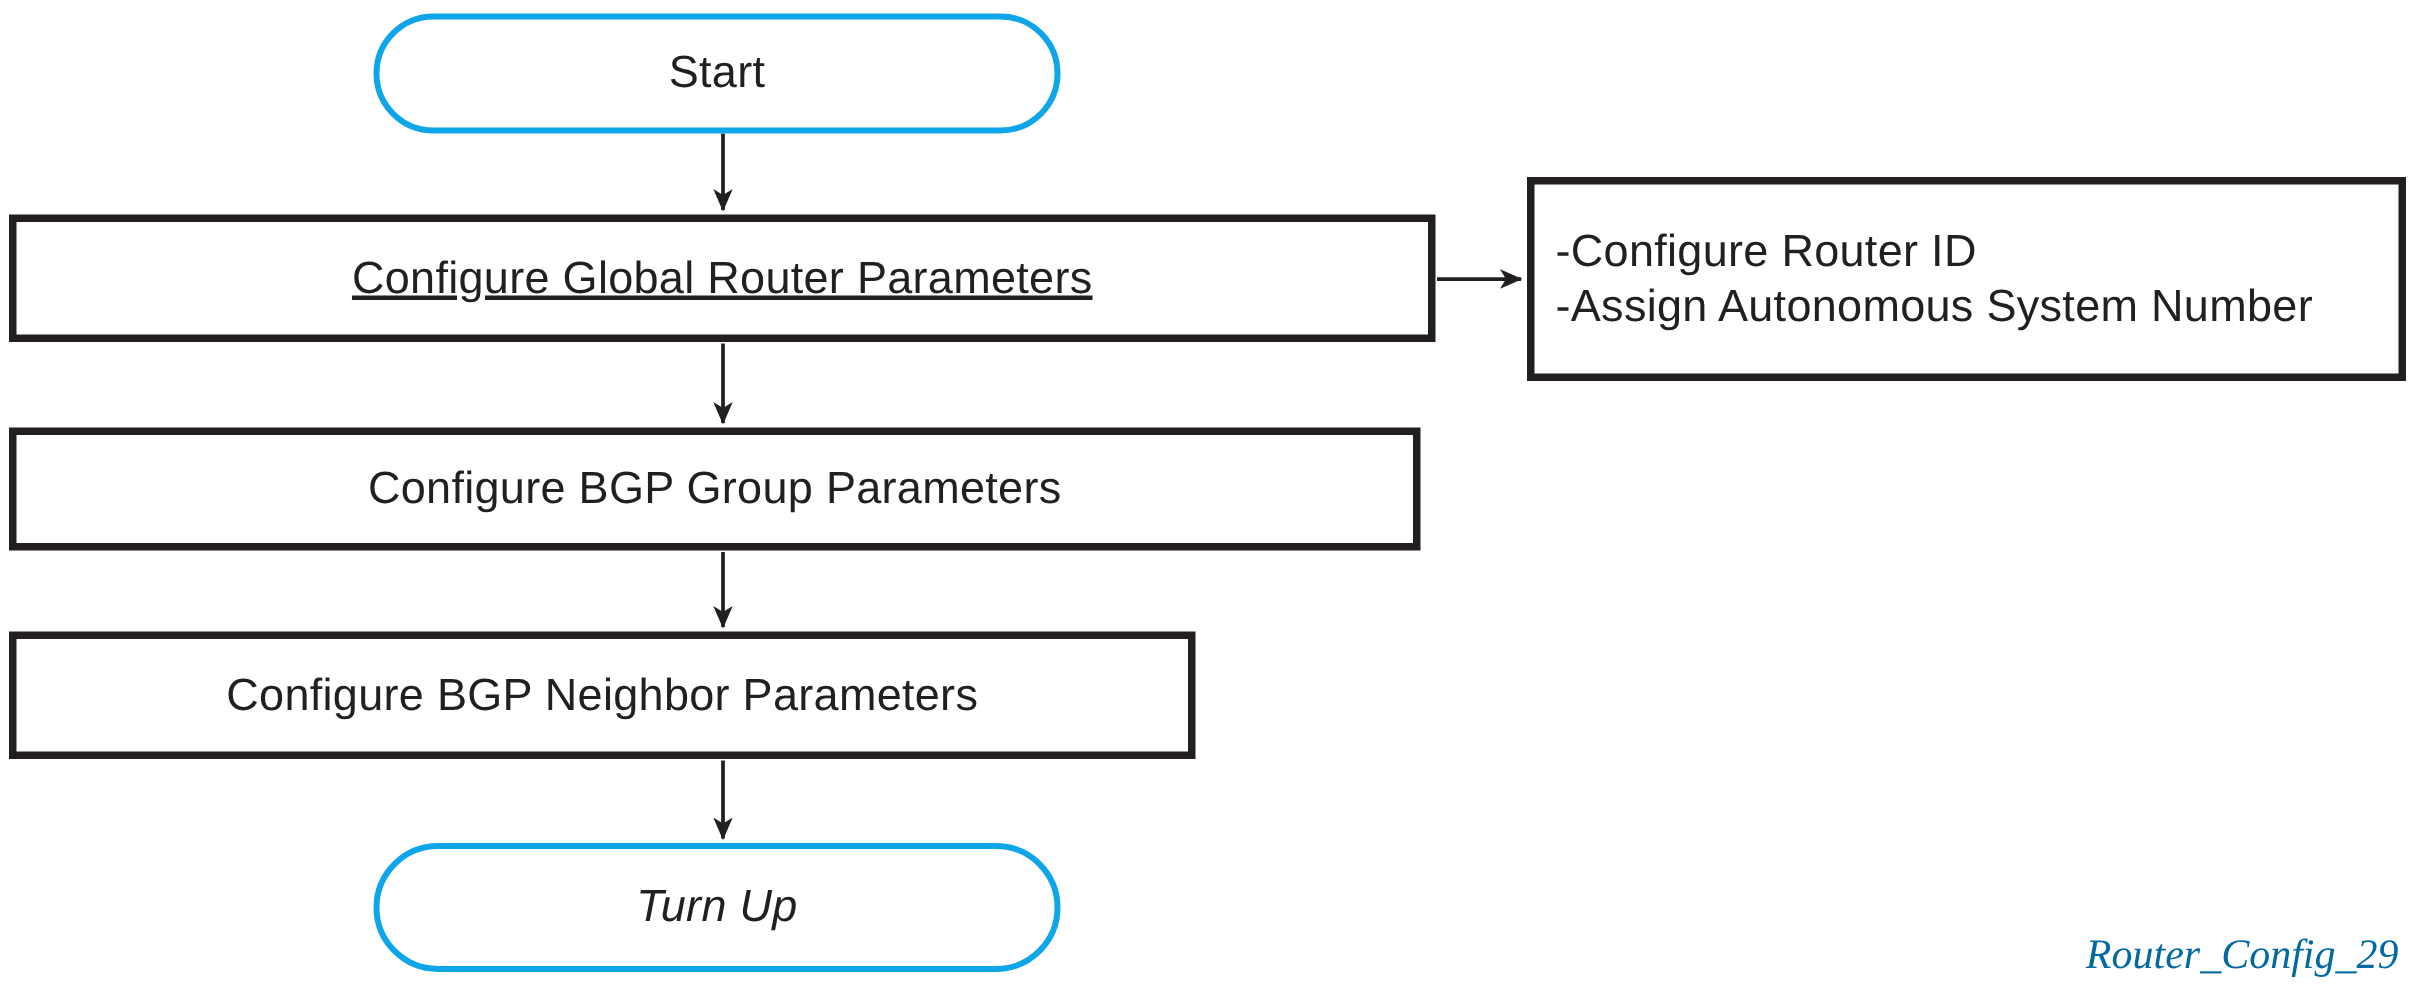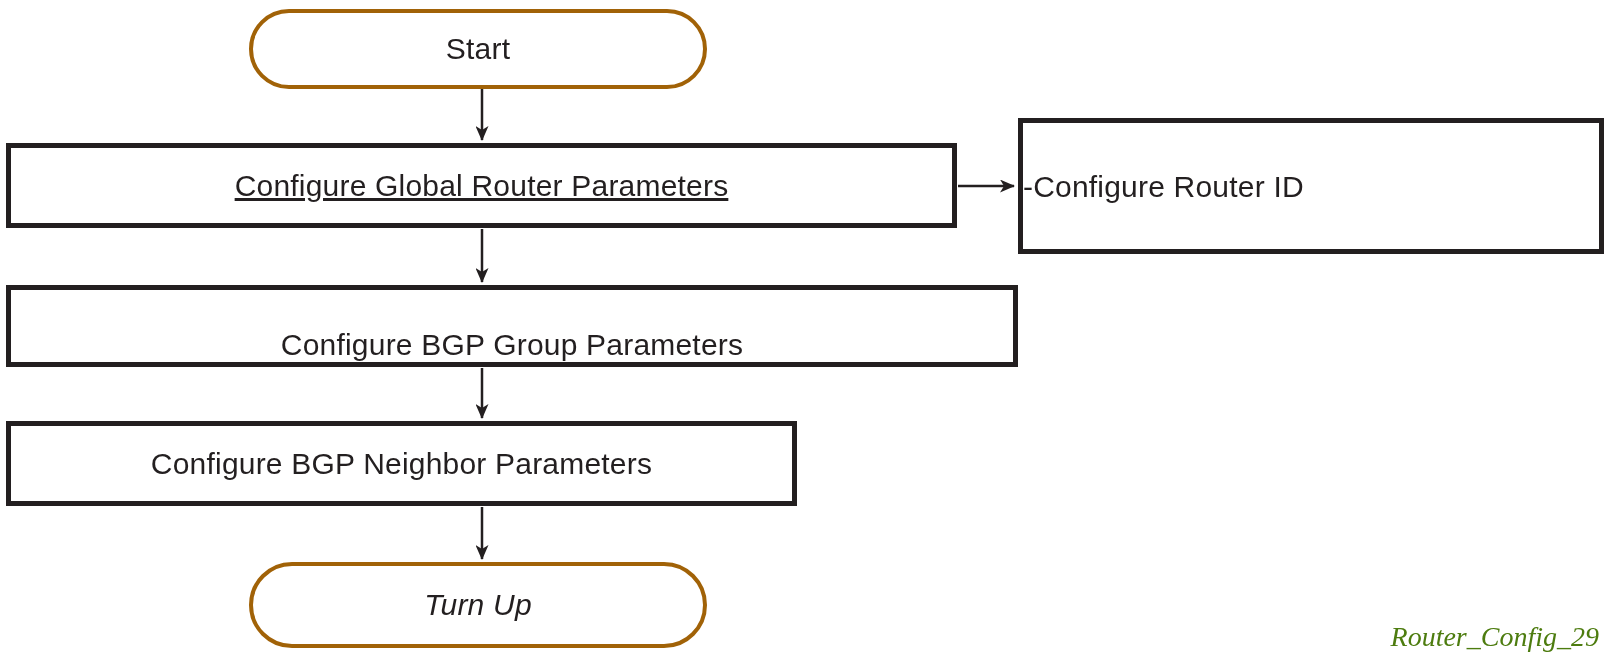--- a/index.html
+++ b/index.html
@@ -18,59 +18,60 @@
     background: #ffffff;
     display: flex;
     align-items: center;
     justify-content: center;
     text-align: center;
     font-size: 30px;
     letter-spacing: 0.2px;
     color: #231f20;
   }
   .stadium {
-    border: 4px solid #a16207;
+    border: 4px solid #0ea5e9;
     border-radius: 44px;
   }
   .process {
     border: 5px solid #231f20;
   }
   .annotation-box {
     position: absolute;
     background: #ffffff;
     border: 5px solid #231f20;
     display: flex;
     flex-direction: column;
     justify-content: center;
+    padding-left: 14px;
     font-size: 30px;
     line-height: 37px;
     letter-spacing: 0.2px;
   }
   .caption {
     position: absolute;
     right: 12px;
     bottom: 6px;
     font-family: "Liberation Serif", "DejaVu Serif", serif;
     font-style: italic;
     font-size: 28px;
-    color: #4d7c0f;
+    color: #0369a1;
     margin-top: 20px;
   }
   svg.connectors {
     position: absolute;
     left: 0; top: 0;
     width: 1611px;
     height: 659px;
     pointer-events: none;
   }
   
   #node-start    { left: 249px; top: 9px;   width: 458px; height: 80px; }
   #node-global   { left: 6px;   top: 143px; width: 951px; height: 85px; text-decoration: underline; }
   #annotation    { left: 1018px; top: 118px; width: 586px; height: 136px; }
-  #node-group    { left: 6px;   top: 285px; width: 1012px; height: 82px; align-items: flex-end; }
+  #node-group    { left: 6px;   top: 285px; width: 941px; height: 82px; }
   #node-neighbor { left: 6px;   top: 421px; width: 791px; height: 85px; }
   #node-turnup   { left: 249px; top: 562px; width: 458px; height: 86px; font-style: italic; }
 </style>
 </head>
 <body>
 
 <div class="canvas">
 
   <svg class="connectors" viewBox="0 0 1611 659" xmlns="http://www.w3.org/2000/svg">
     <defs>
@@ -88,20 +89,21 @@
   <div id="node-start" class="node stadium">
     <span>Start</span>
   </div>
 
   <div id="node-global" class="node process">
     <span>Configure Global Router Parameters</span>
   </div>
 
   <div id="annotation" class="annotation-box">
     <div>-Configure Router ID</div>
+    <div>-Assign Autonomous System Number</div>
   </div>
 
   <div id="node-group" class="node process">
     <span>Configure BGP Group Parameters</span>
   </div>
 
   <div id="node-neighbor" class="node process">
     <span>Configure BGP Neighbor Parameters</span>
   </div>
 

